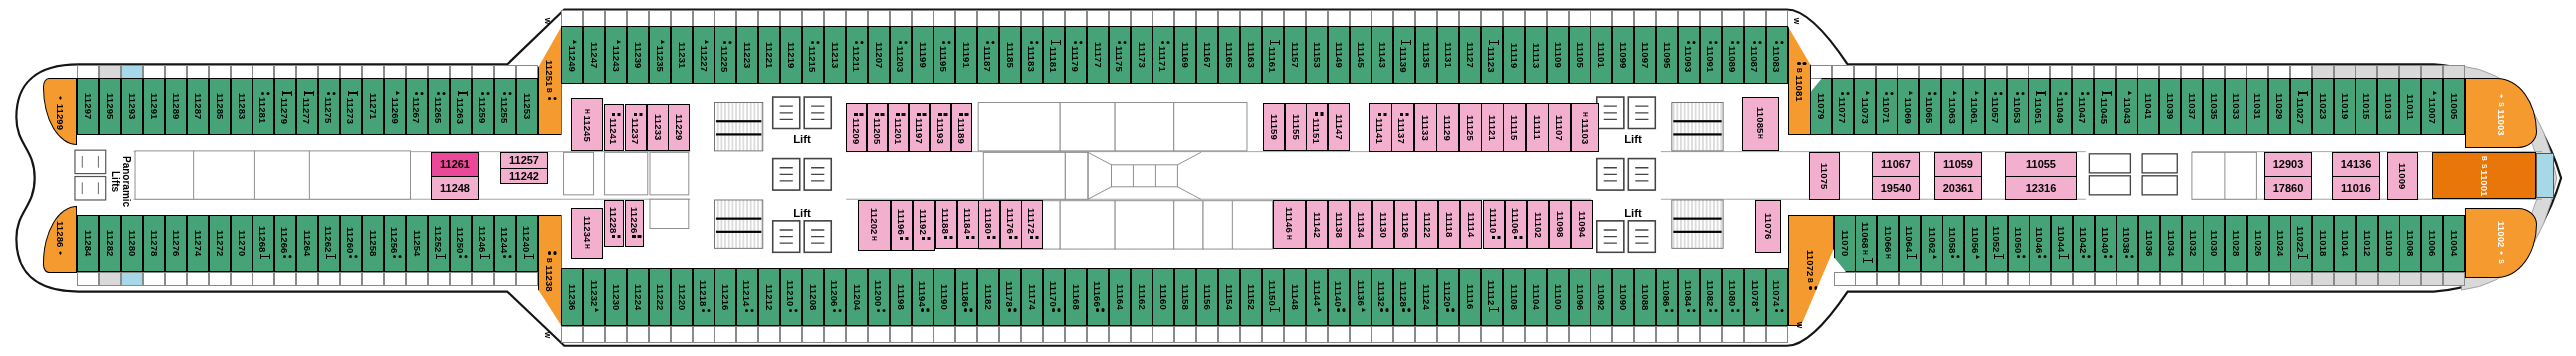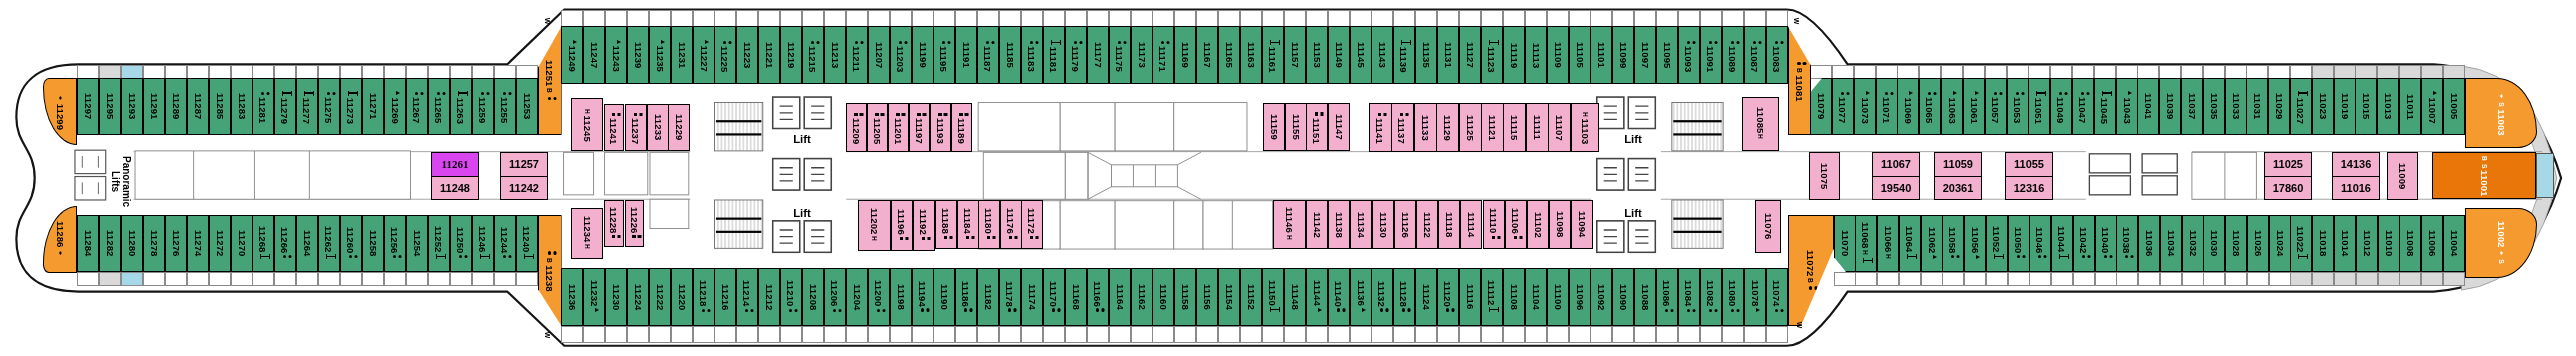--- a/index.html
+++ b/index.html
@@ -1171,41 +1171,41 @@
     <div class="cabin" style="left: 1809px; top: 152px; width: 31px; height: 48px; background: rgb(242, 175, 206);">
       <div class="vtext"><span class="cnum">11075</span></div>
     </div>
     <div class="cabin" style="left: 2387px; top: 152px; width: 31px; height: 48px; background: rgb(242, 175, 206);">
       <div class="vtext"><span class="cnum">11009</span></div>
     </div>
     <div class="cabin" style="left: 2432px; top: 152px; width: 104px; height: 47px; background: rgb(232, 118, 8); color: rgb(255, 255, 255);">
       <div class="vtext"><span class="lt">B S</span><span class="cnum">11001</span></div>
     </div>
     <div class="pairbox" style="left: 431px; top: 152px; width: 48px; height: 48px;">
-      <div class="pairhalf" style="background: #d946ef; font-family: Liberation Serif, serif;">11261</div>
+      <div class="pairhalf" style="background: #ec4899;">11261</div>
       <div class="pairhalf" style="background: rgb(242, 175, 206);">11248</div>
     </div>
-    <div class="pairbox" style="left: 500px; top: 152px; width: 48px; height: 48px;">
+    <div class="pairbox" style="left: 500px; top: 152px; width: 48px; height: 32px;">
       <div class="pairhalf" style="background: rgb(242, 175, 206);">11257</div>
       <div class="pairhalf" style="background: rgb(242, 175, 206);">11242</div>
     </div>
     <div class="pairbox" style="left: 1872px; top: 152px; width: 48px; height: 48px;">
       <div class="pairhalf" style="background: rgb(242, 175, 206);">11067</div>
       <div class="pairhalf" style="background: rgb(242, 175, 206);">19540</div>
     </div>
     <div class="pairbox" style="left: 1934px; top: 152px; width: 48px; height: 48px;">
       <div class="pairhalf" style="background: rgb(242, 175, 206);">11059</div>
       <div class="pairhalf" style="background: rgb(242, 175, 206);">20361</div>
     </div>
-    <div class="pairbox" style="left: 2005px; top: 152px; width: 48px; height: 48px;">
+    <div class="pairbox" style="left: 2005px; top: 152px; width: 72px; height: 48px;">
       <div class="pairhalf" style="background: rgb(242, 175, 206);">11055</div>
       <div class="pairhalf" style="background: rgb(242, 175, 206);">12316</div>
     </div>
     <div class="pairbox" style="left: 2264px; top: 152px; width: 48px; height: 48px;">
-      <div class="pairhalf" style="background: rgb(242, 175, 206);">11025</div>
+      <div class="pairhalf" style="background: rgb(242, 175, 206);">12903</div>
       <div class="pairhalf" style="background: rgb(242, 175, 206);">17860</div>
     </div>
     <div class="pairbox" style="left: 2332px; top: 152px; width: 48px; height: 48px;">
       <div class="pairhalf" style="background: rgb(242, 175, 206);">14136</div>
       <div class="pairhalf" style="background: rgb(242, 175, 206);">11016</div>
     </div>
     <div class="bluecell" style="left: 2536px; top: 153px; width: 17.6px; height: 45px; background: rgb(167, 216, 232);"></div>
     <div class="liftlab" style="left: 802px; top: 139px;">Lift</div>
     <div class="liftlab" style="left: 802px; top: 213px;">Lift</div>
     <div class="liftlab" style="left: 1633px; top: 139px;">Lift</div>

